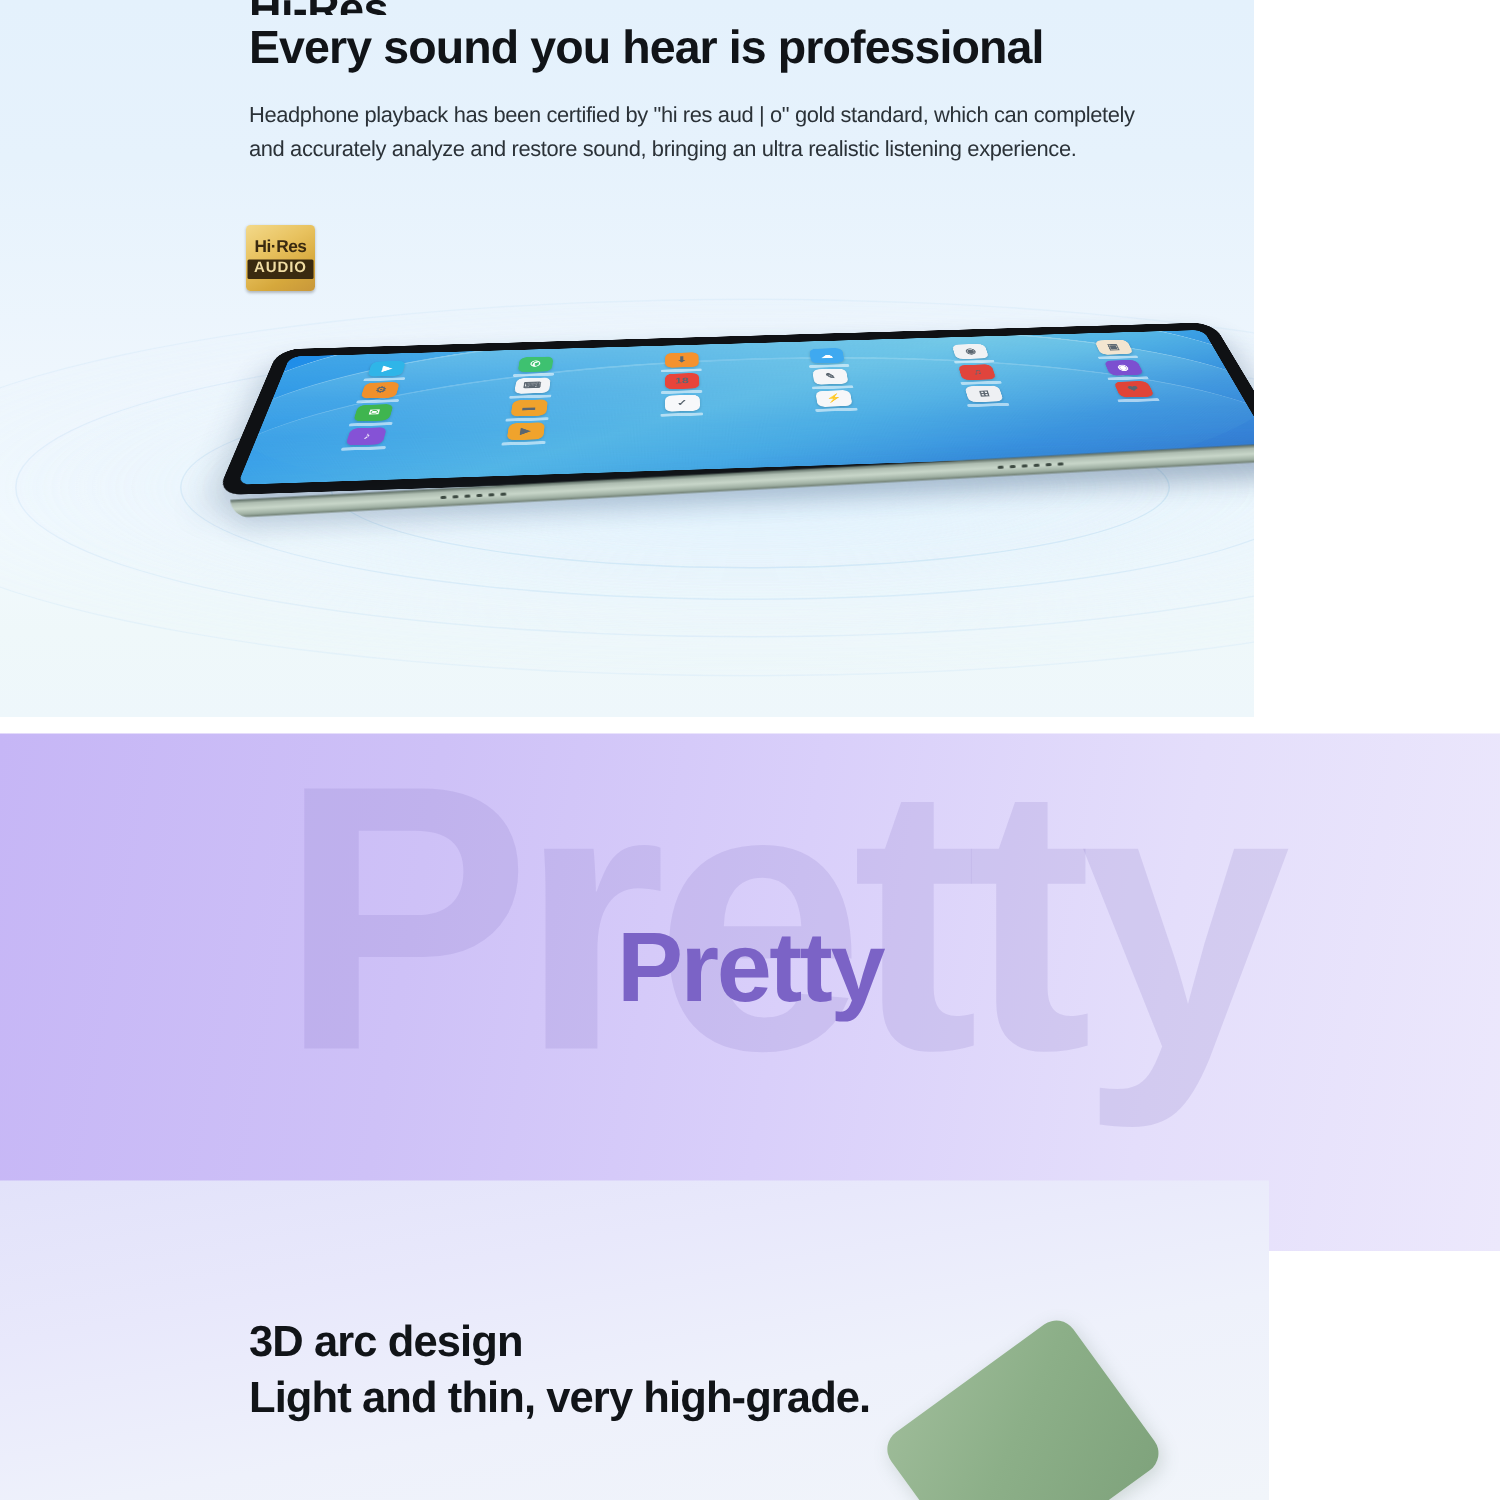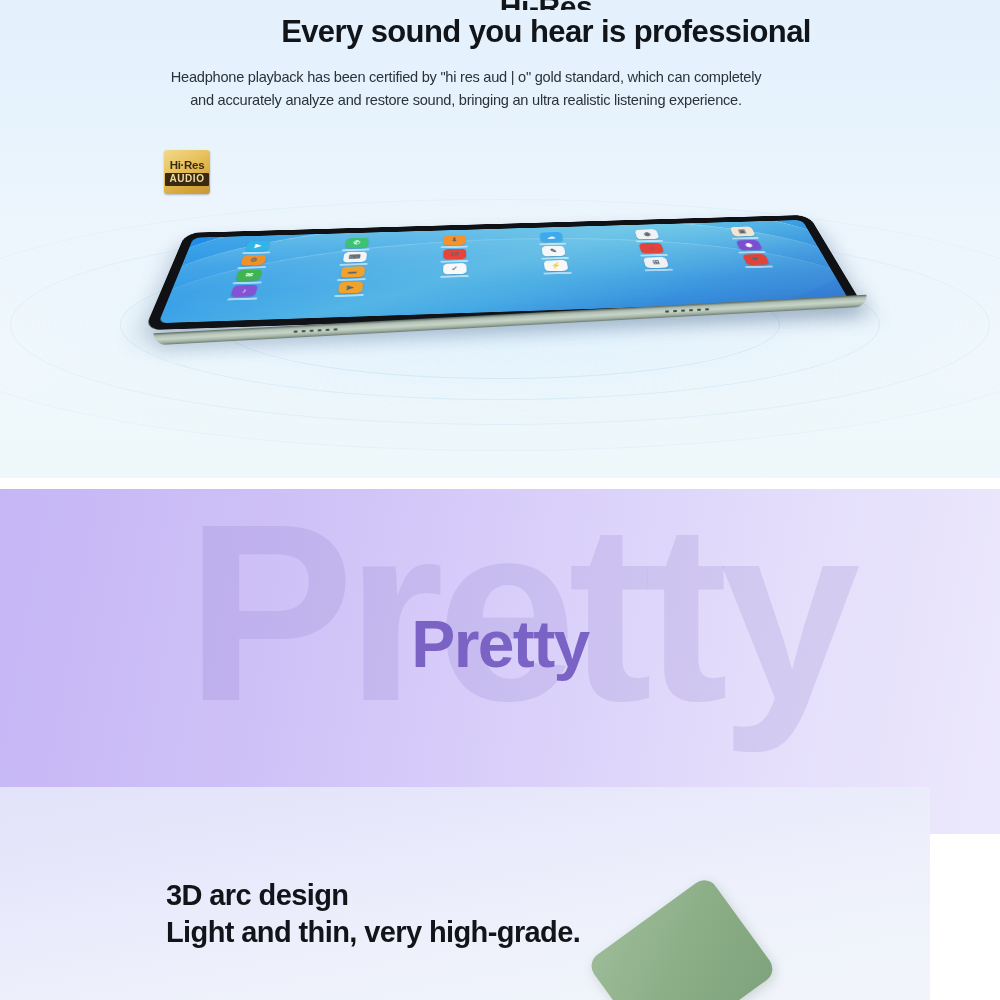--- a/index.html
+++ b/index.html
@@ -6,24 +6,23 @@
   html,body { width:1000px; height:1000px; overflow:hidden; }
   body {
     font-family:"Liberation Sans", sans-serif;
     background:#ffffff;
     -webkit-font-smoothing:antialiased;
   }
   .page { position:relative; width:1000px; height:1000px; overflow:hidden; }
 
   
   .sec-audio{
-    position:absolute; left:0; top:0; width:1000px; height:478px;
+    position:absolute; left:0; top:0; width:836px; height:478px;
     background:linear-gradient(180deg,#e4f1fc 0%,#e6f2fc 22%,#eef6fd 52%,#f2f9fe 72%,#eff8fa 88%,#eef7fb 100%);
     overflow:hidden;
-    text-align:center;
   }
   .s1-inner{ position:absolute; left:166px; top:-8px; width:760px; }
   .kicker{
     font-size:30px; font-weight:700; color:#111418; letter-spacing:-0.4px;
     line-height:30px; height:18px; overflow:hidden;
   }
   .headline{
     font-size:31px; font-weight:700; color:#111418; letter-spacing:-0.6px;
     line-height:40px; margin-top:2px; white-space:nowrap;
   }
@@ -148,21 +147,21 @@
     font-size:66px; font-weight:700; color:#7b63c6; letter-spacing:-1.6px;
     line-height:72px;
   }
   .pretty-l2{
     font-size:66px; font-weight:700; color:#7b63c6; letter-spacing:-1.6px;
     line-height:72px; margin-top:2px; white-space:nowrap;
   }
 
   
   .sec-arc{
-    position:absolute; left:0; top:787px; width:930px; height:213px;
+    position:absolute; left:0; top:787px; width:846px; height:213px;
     background:linear-gradient(170deg,#e2e2fa 0%,#e8e8fb 30%,#eef1fb 62%,#f1f5fa 100%);
     overflow:hidden;
   }
   .arc-inner{ position:absolute; left:166px; top:90px; width:760px; }
   .arc-h1{
     font-size:29px; font-weight:700; color:#111418; letter-spacing:-0.6px;
     line-height:36px;
   }
   .arc-h2{
     font-size:29px; font-weight:700; color:#111418; letter-spacing:-0.6px;

